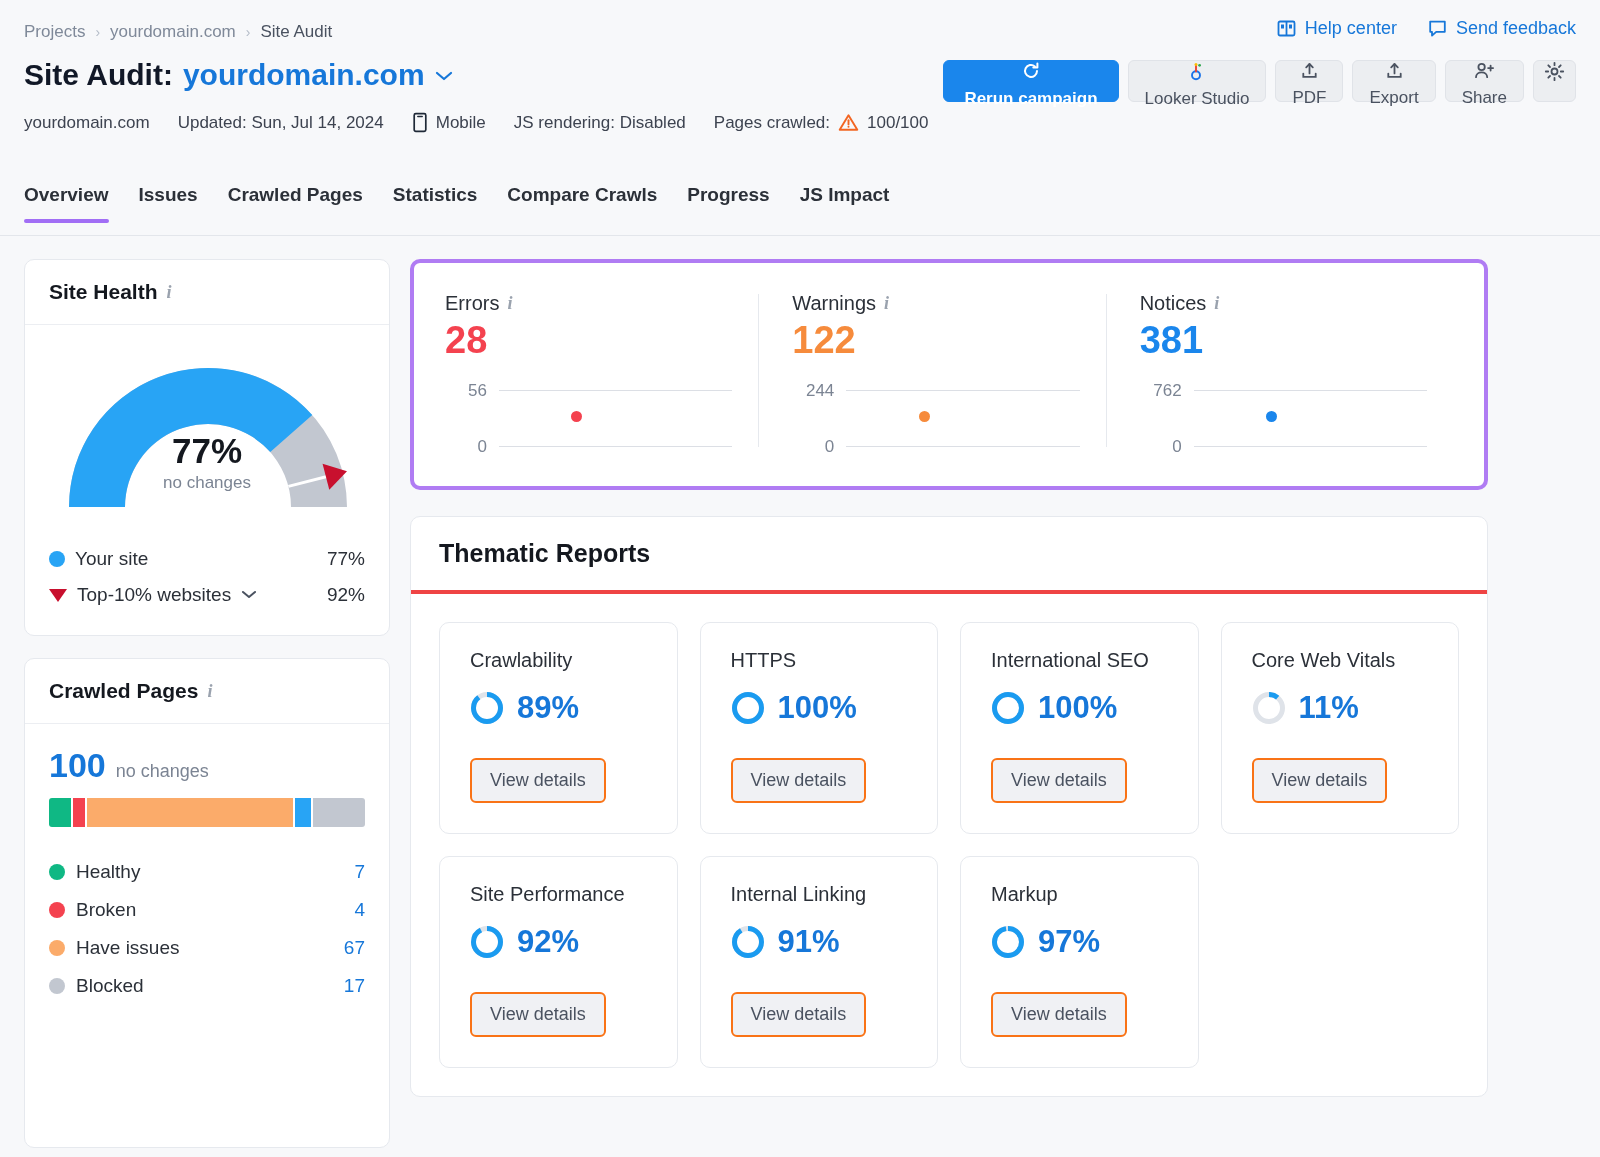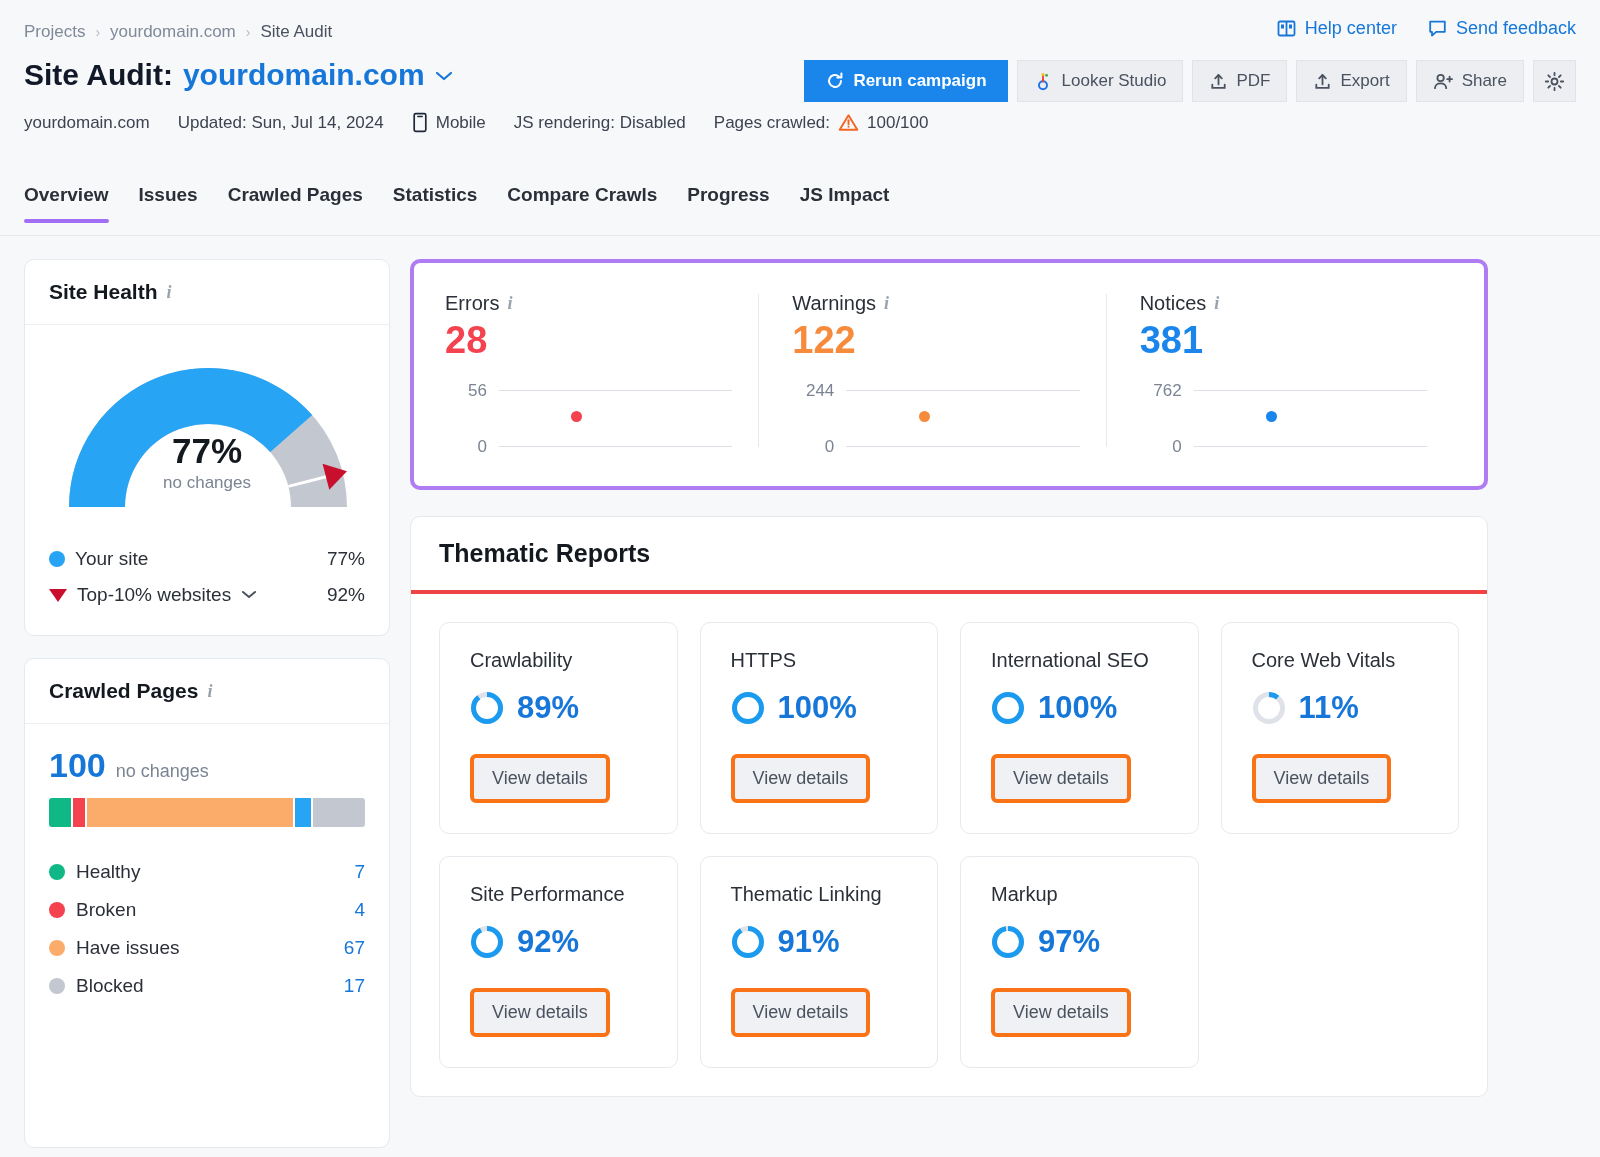--- a/index.html
+++ b/index.html
@@ -40,24 +40,24 @@
   .title-caret { color: #1677d9; font-size: 18px; cursor: pointer; position: relative; top: -3px; }
 
   
   .toolbar {
     position: absolute; right: 24px; top: 60px;
     display: flex; align-items: center; gap: 9px;
   }
   .btn {
     display: flex; align-items: center; gap: 8px;
     height: 42px; padding: 0 16px;
-    border-radius: 0; font-size: 17px;
+    border-radius: 6px; font-size: 17px;
     background: #eceef1; color: #4a5260;
     border: 1px solid #e0e3e8;
-    cursor: pointer; white-space: nowrap;
+    cursor: pointer; white-space: nowrap; flex-direction: column;
   }
   .btn.primary {
     background: #1a86ec; color: #fff; border-color: #1a86ec;
     font-weight: bold; padding: 0 20px;
   }
   .btn.icon-only { padding: 0 10px; }
 
   
   .metarow {
     position: absolute; left: 24px; top: 112px;
@@ -186,21 +186,21 @@
   .th-card {
     border: 1px solid #e6e9ee; border-radius: 10px;
     padding: 26px 30px 30px; background: #fff; min-height: 212px;
     display: flex; flex-direction: column;
   }
   .th-name { font-size: 20px; color: #2b3038; }
   .th-metric { display: flex; align-items: center; gap: 13px; margin-top: 18px; }
   .th-pct { font-size: 31px; font-weight: bold; color: #1677d9; }
   .th-btn {
     margin-top: auto; align-self: flex-start;
-    background: #f0f1f4; border: 4px solid #f97316; border-radius: 6px;
+    background: #f0f1f4; border: 2px solid #f97316; border-radius: 6px;
     font-size: 18px; color: #4a5260; padding: 10px 18px; cursor: pointer;
   }
 
   svg { display: block; }
 </style>
 </head>
 <body>
 
 <div class="page">
 
@@ -575,21 +575,21 @@
            <svg width="34" height="34" viewBox="0 0 34 34">
              <circle cx="17" cy="17" r="13.5" fill="none" stroke="#dfe3e9" stroke-width="5"></circle>
              <circle cx="17" cy="17" r="13.5" fill="none" stroke="#1a9bf0" stroke-width="5" stroke-dasharray="78.03716151517047 84.82300164692441" stroke-linecap="butt" transform="rotate(-90 17 17)"></circle>
            </svg>
          </span>
          <span class="th-pct">92%</span>
        </div>
        <button class="th-btn">View details</button>
             </div>
             <div class="th-card">
-              <div class="th-name">Thematic Linking</div>
+              <div class="th-name">Internal Linking</div>
        <div class="th-metric">
          <span>
            <svg width="34" height="34" viewBox="0 0 34 34">
              <circle cx="17" cy="17" r="13.5" fill="none" stroke="#dfe3e9" stroke-width="5"></circle>
              <circle cx="17" cy="17" r="13.5" fill="none" stroke="#1a9bf0" stroke-width="5" stroke-dasharray="77.18893149870122 84.82300164692441" stroke-linecap="butt" transform="rotate(-90 17 17)"></circle>
            </svg>
          </span>
          <span class="th-pct">91%</span>
        </div>
        <button class="th-btn">View details</button>

